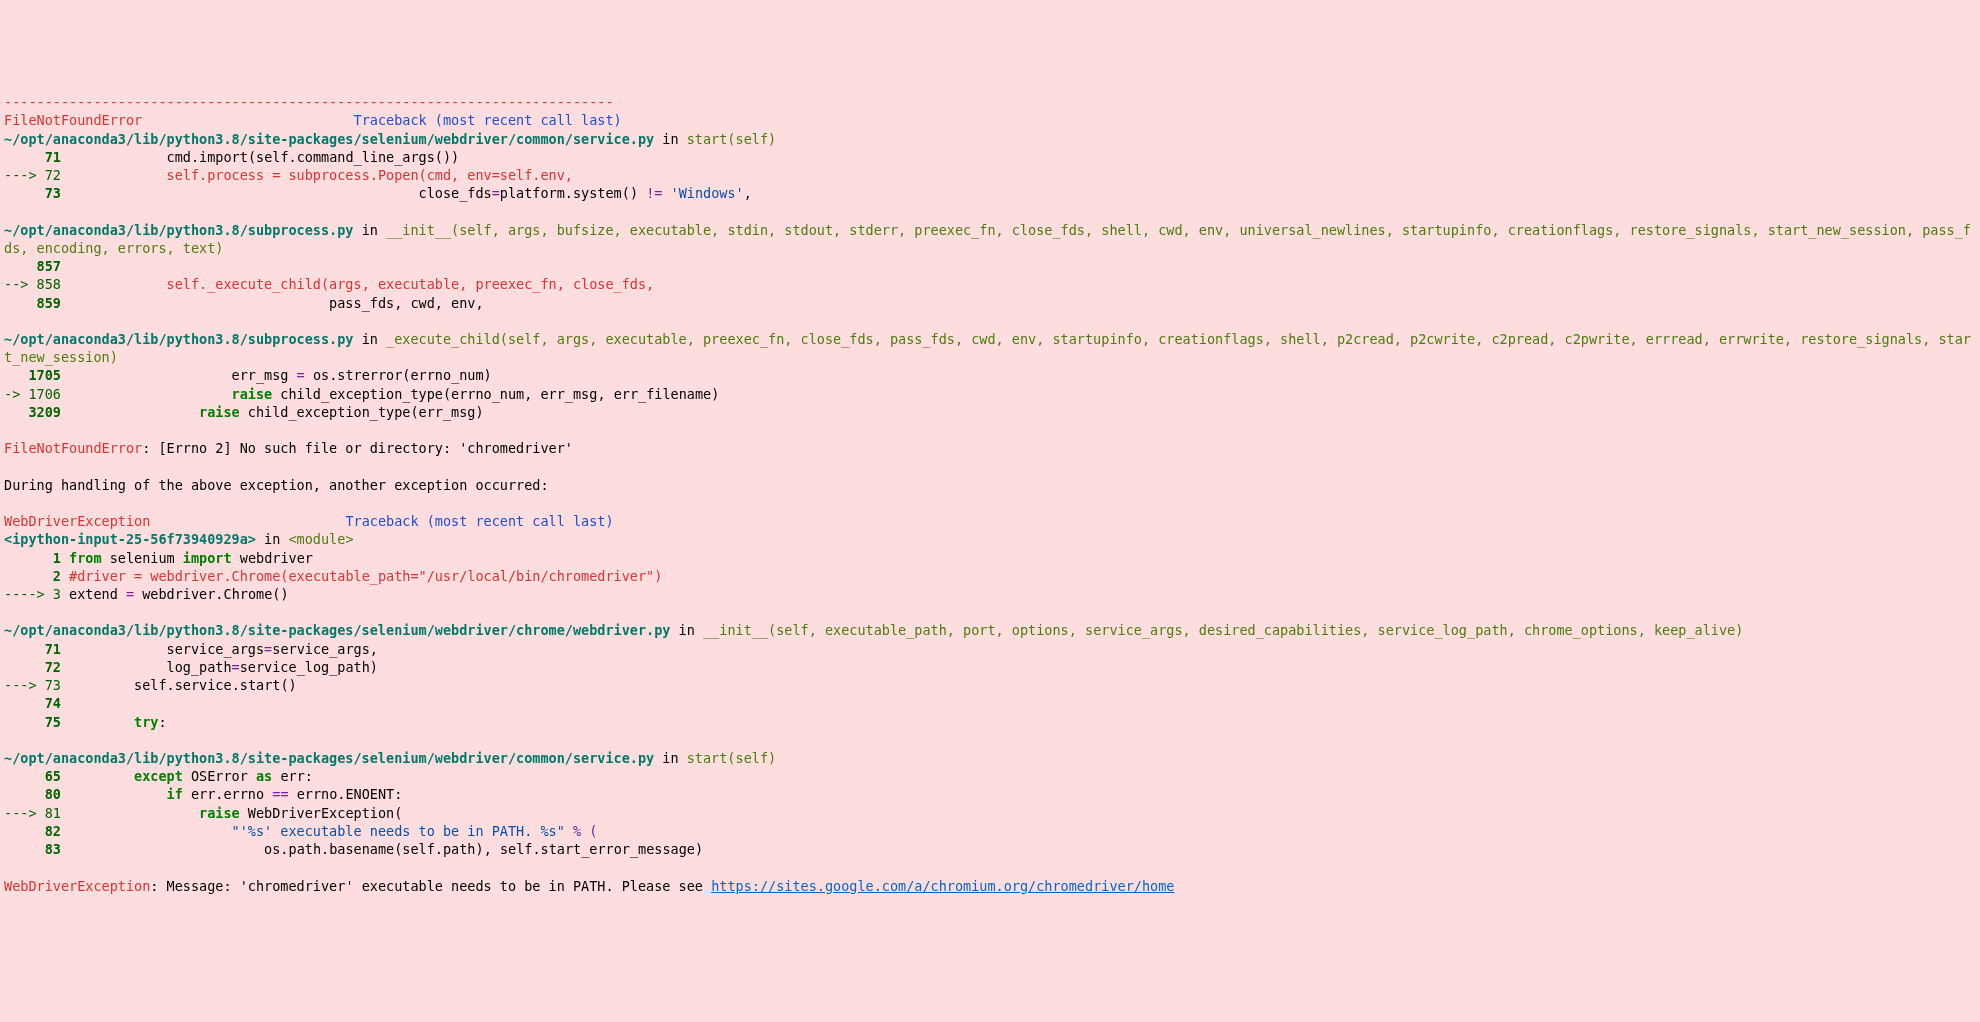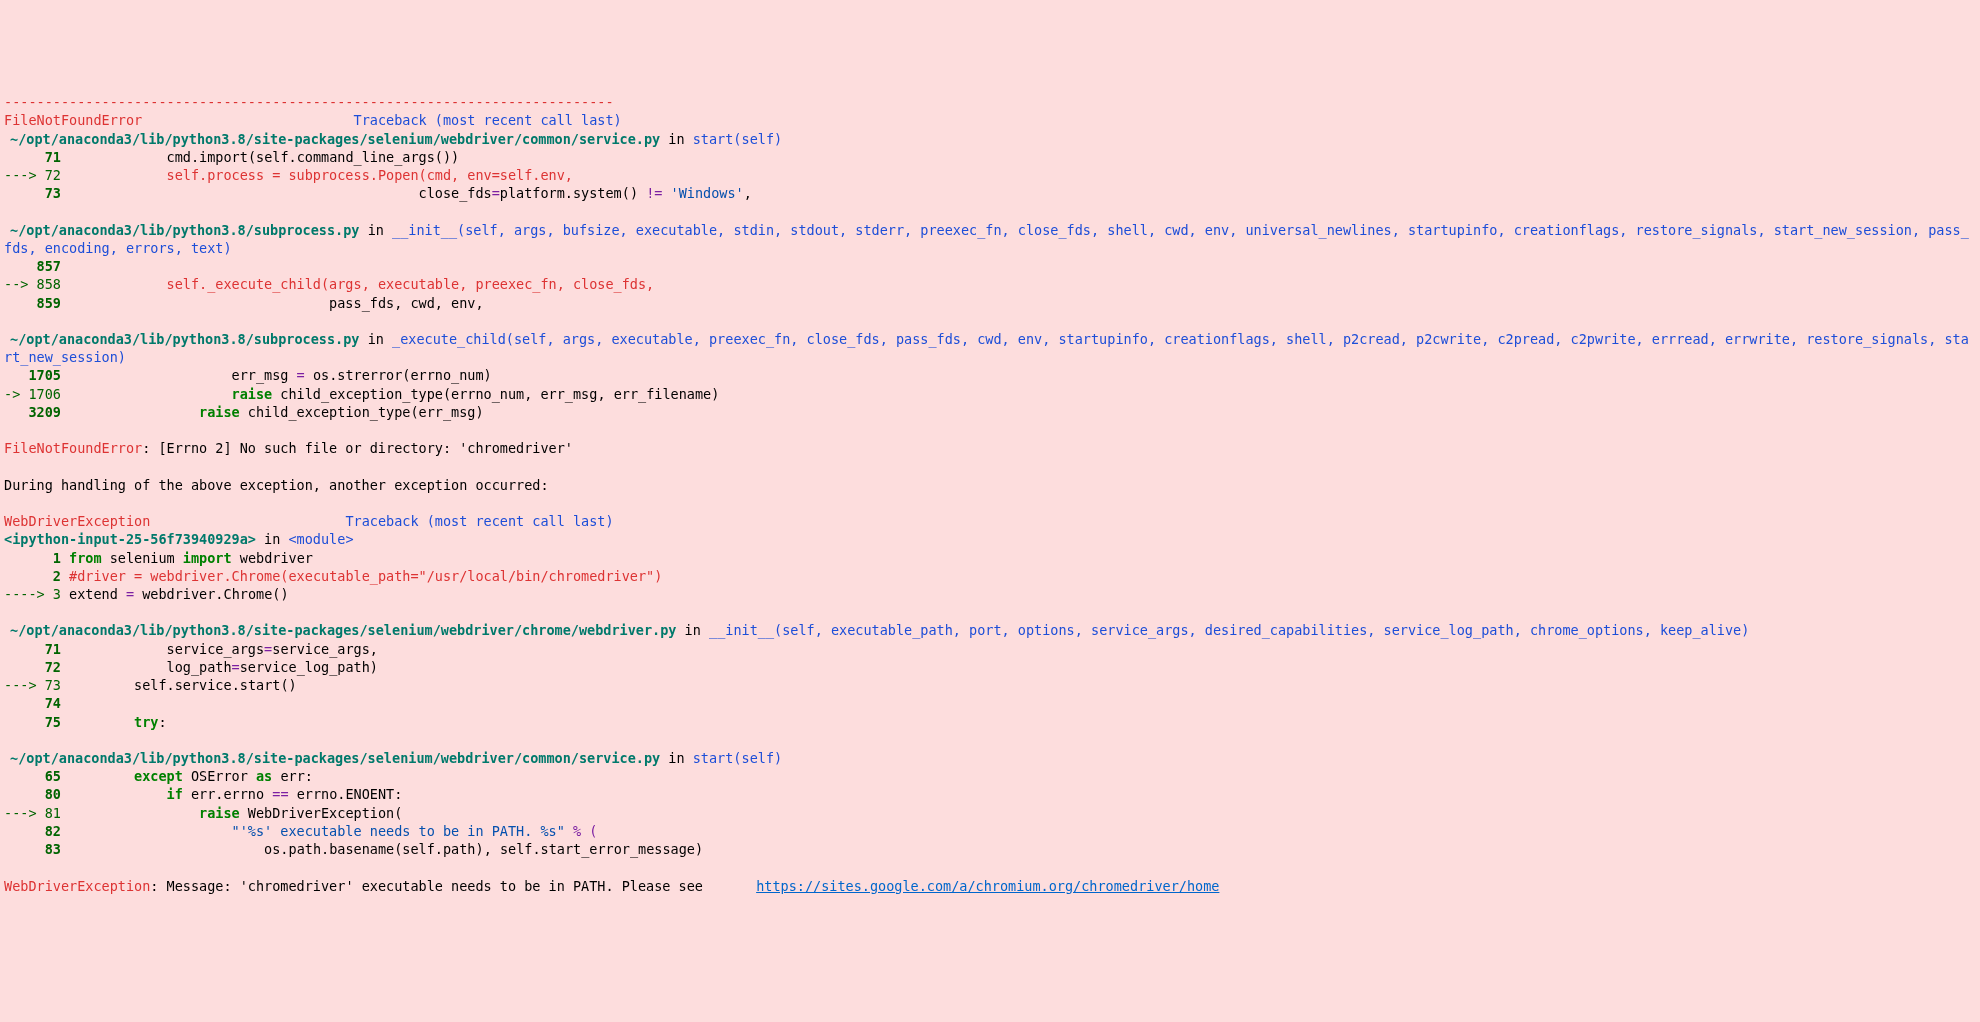--- a/index.html
+++ b/index.html
@@ -14,30 +14,30 @@
     overflow-x: auto;
   }
   .traceback {
     padding: 2px 4px 8px 4px;
     white-space: pre-wrap;
     word-break: break-all;
   }
   .hr-red { color: #d33; }
   .err-name { color: #d33; }
   .tb-header { color: #1d4ed8; }
-  .path-green { color: #00796b; font-weight: bold; margin-left: 6px; }
+  .path-green { color: #00796b; font-weight: bold; }
   .in-kw { color: #000; }
-  .func-cyan { color: #1d4ed8; }
+  .func-cyan { color: #4d7c0f; }
   .lineno { color: #006400; font-weight: bold; }
   .arrow { color: #006400; }
   .kw-green { color: #008000; font-weight: bold; }
   .punct { color: #000; }
   .comment-red { color: #d33; text-align: center; }
   .str-blue { color: #0550ae; }
-  .link { color: #0066cc; text-decoration: underline; margin-left: 45px; }
+  .link { color: #0066cc; text-decoration: underline; }
   .op-purple { color: #7b1fa2; }
   .plain { color: #000; }
   .ipy-green { color: #00796b; font-weight: bold; }
 </style>
 </head>
 <body>
 
 
 
 <div class="traceback">

